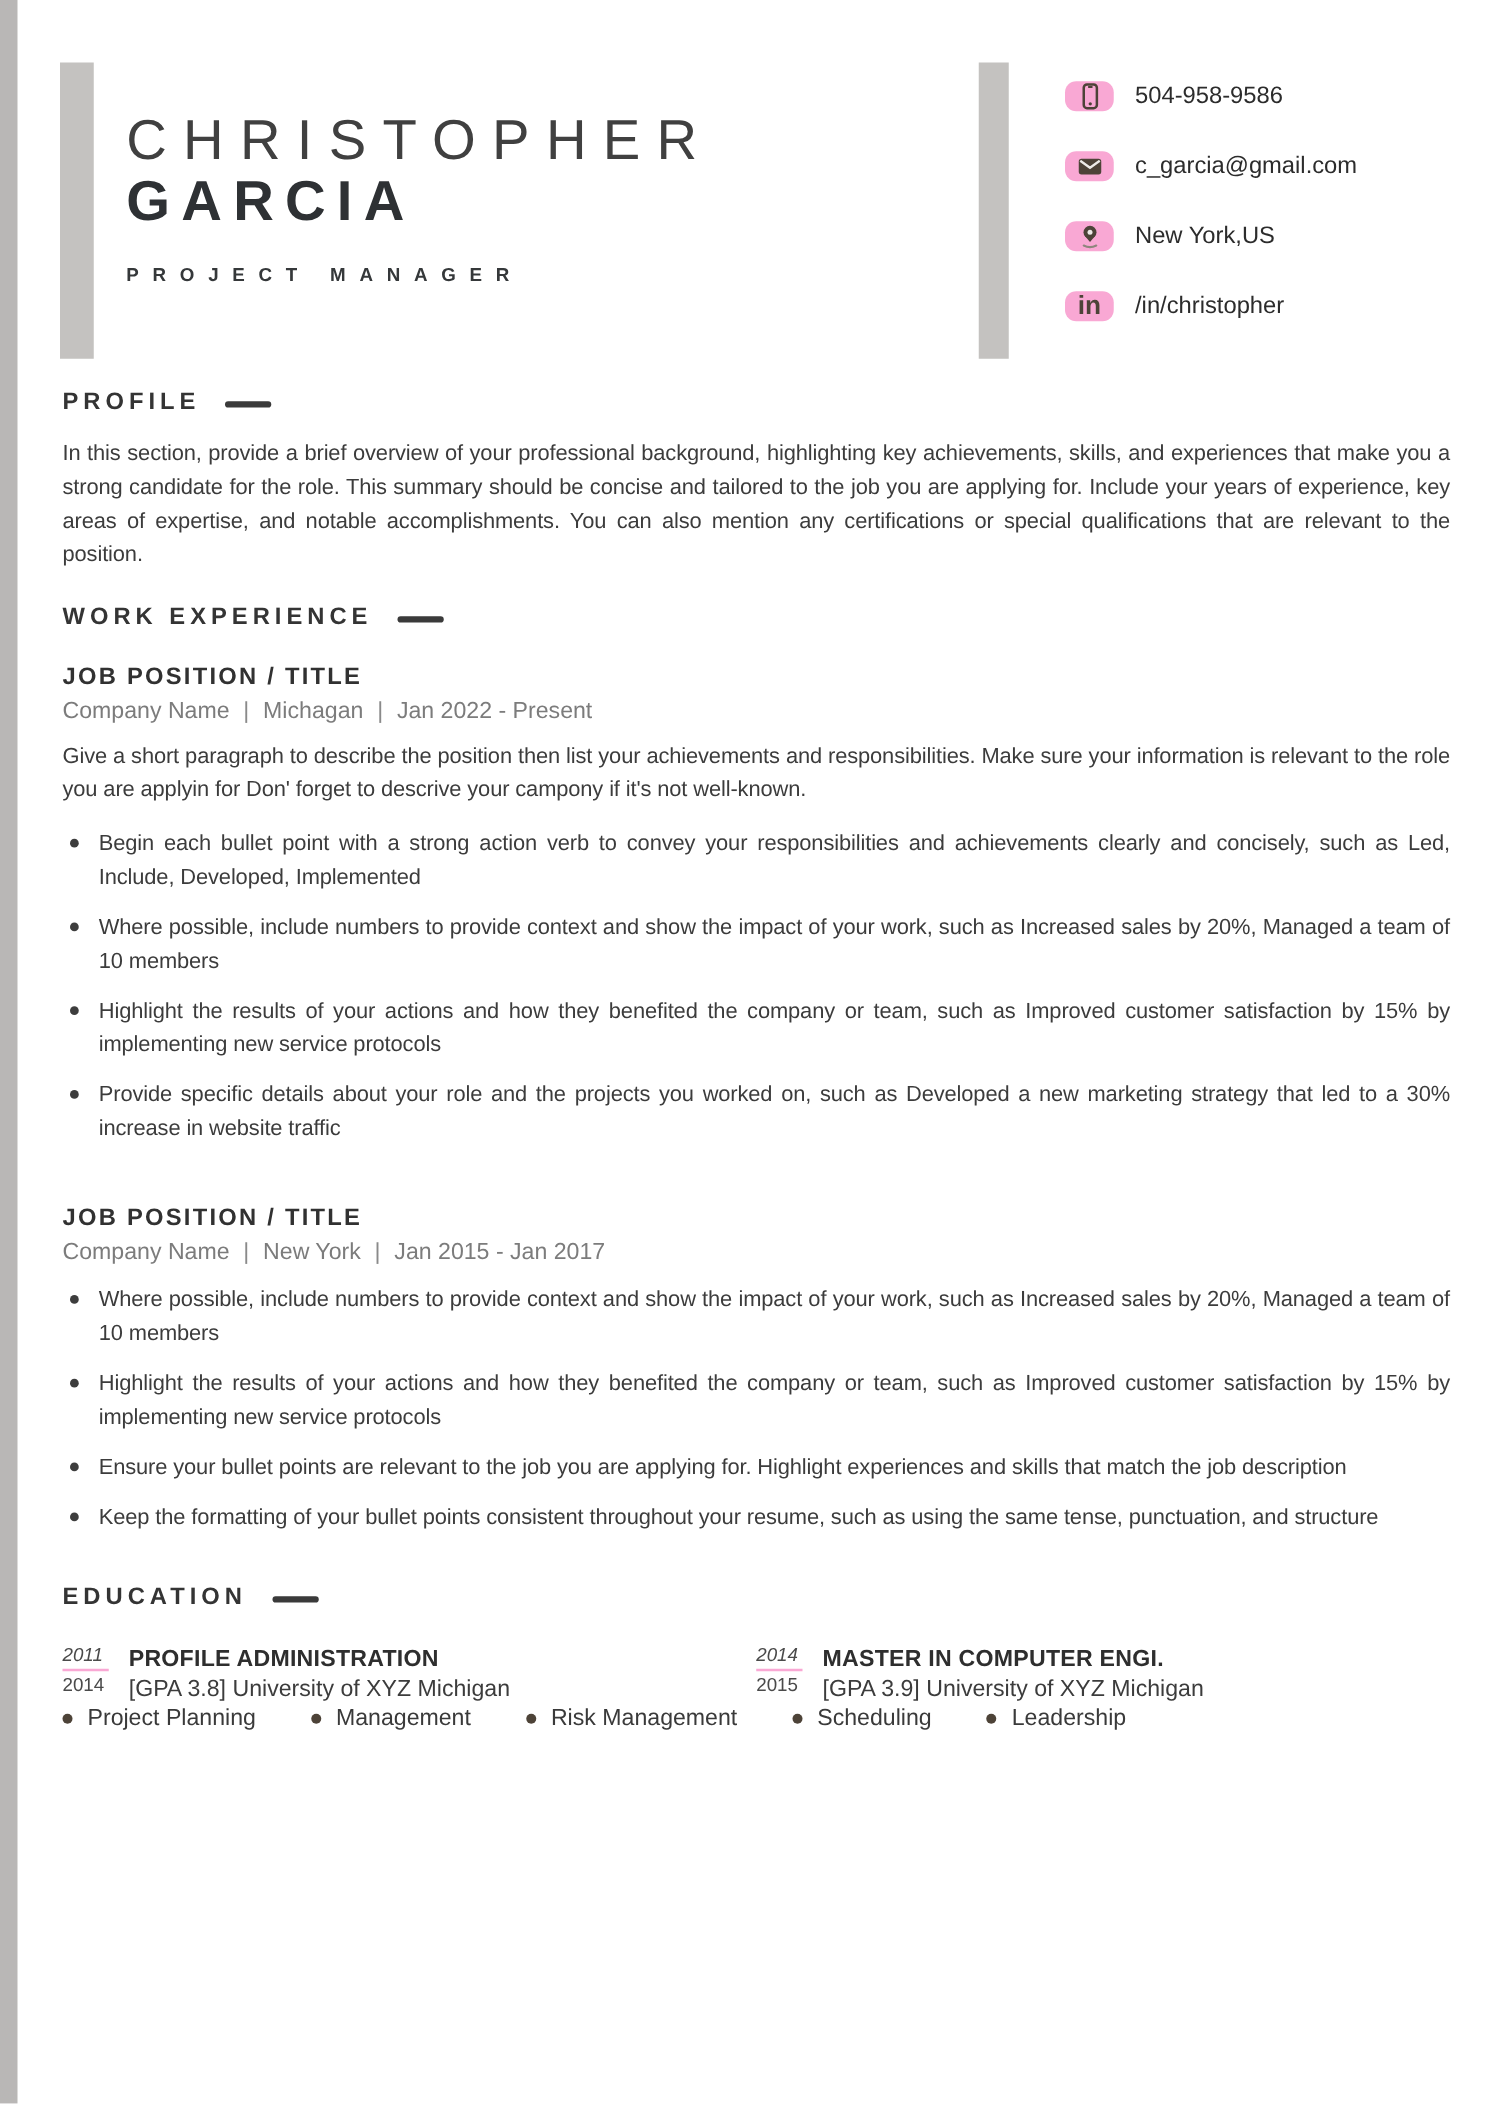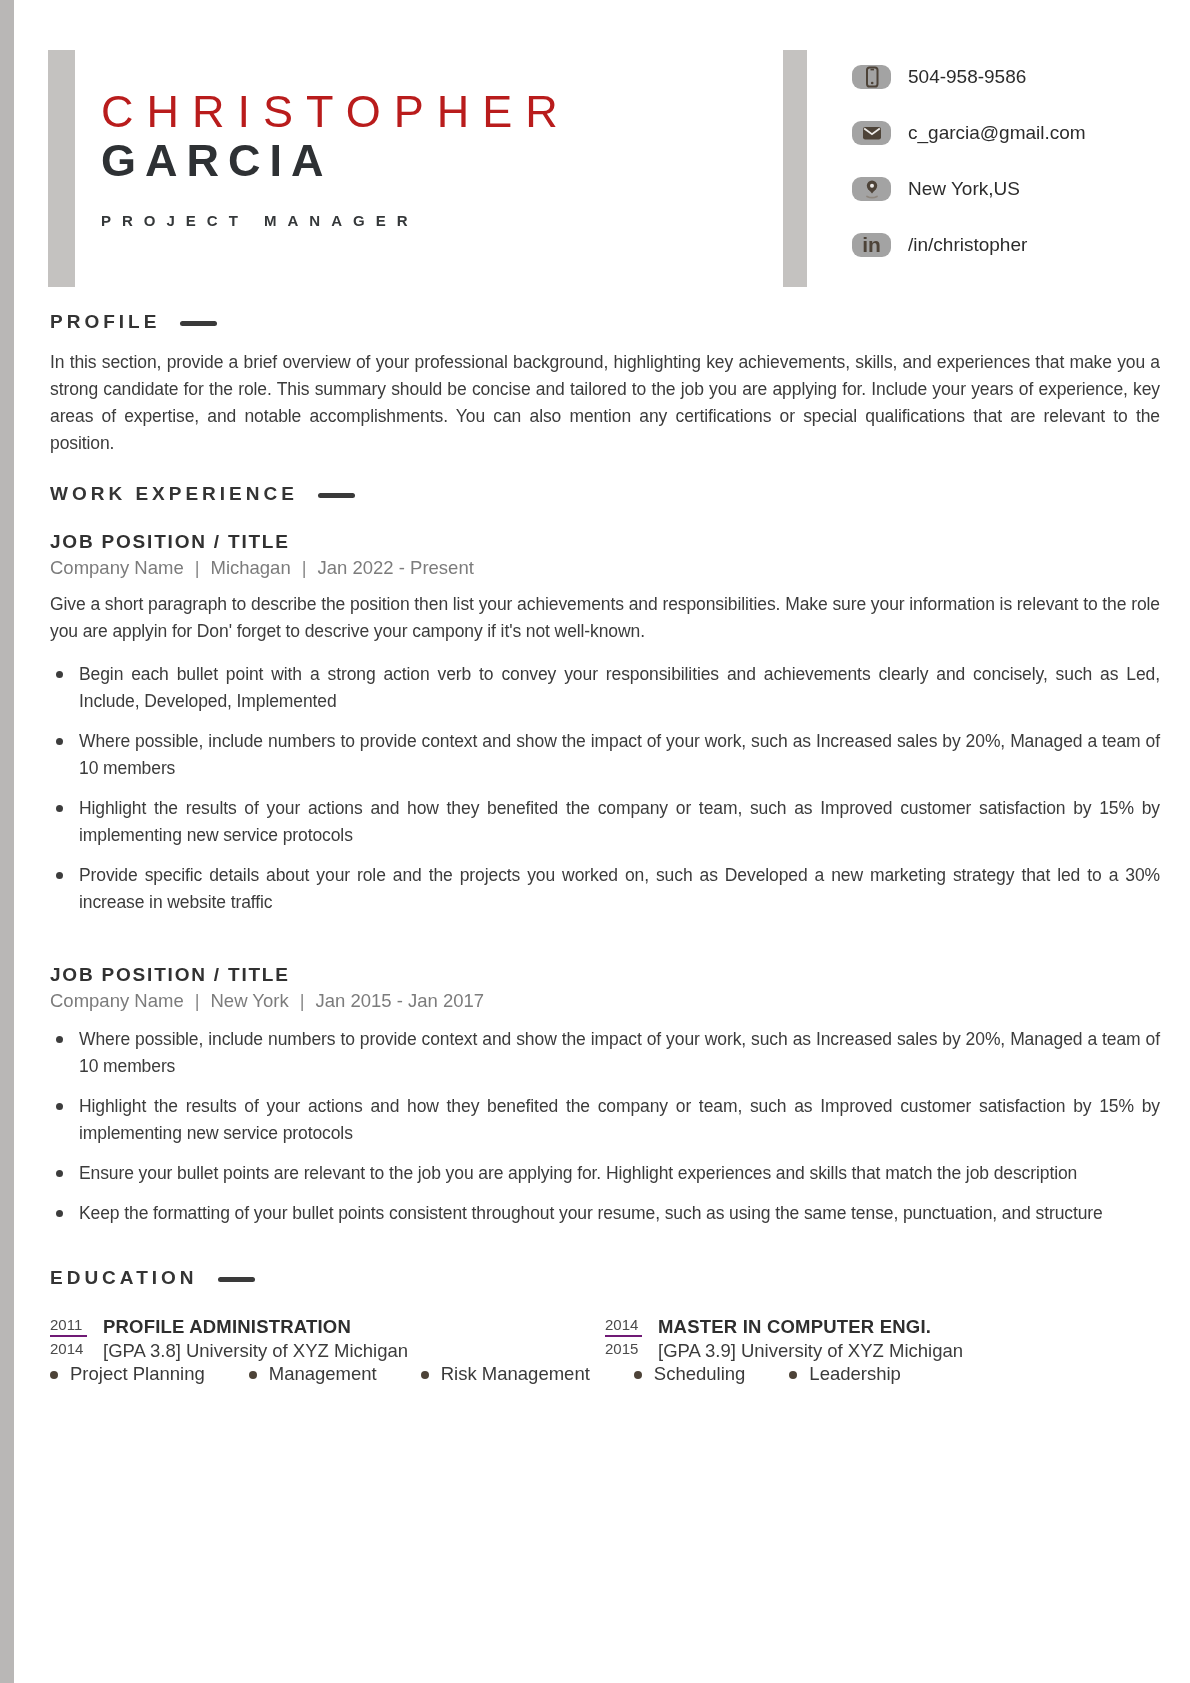--- a/index.html
+++ b/index.html
@@ -22,37 +22,37 @@
 
   
   .header { position: relative; height: 287px; }
   .vbar { position: absolute; top: 50px; height: 237px; background: #c4c2c0; }
   .name-bar { left: 48px; width: 27px; }
   .contact-bar { left: 783px; width: 24px; }
 
   .name-text { position: absolute; left: 101px; top: 88px; }
   .first-name {
     font-size: 45px; letter-spacing: 13px; font-weight: normal;
-    color: #b91c1c; line-height: 48px; white-space: nowrap;
+    color: #404040; line-height: 48px; white-space: nowrap;
   }
   .last-name {
     font-size: 45px; letter-spacing: 9px; font-weight: bold;
     color: #2e3134; line-height: 50px; white-space: nowrap;
   }
   .job-title {
     margin-top: 26px;
     font-size: 15px; letter-spacing: 11px; font-weight: bold;
     color: #35383a; white-space: nowrap;
   }
 
   .contact-list { position: absolute; left: 840px; top: 57px; list-style: none; }
   .contact-row { display: flex; align-items: center; margin-bottom: 17px; height: 39px; padding-left: 12px; }
   .icon-box {
     width: 39px; height: 24px; border-radius: 9px;
-    background: #a3a3a3; display: flex; align-items: center; justify-content: center;
+    background: #f9a8d4; display: flex; align-items: center; justify-content: center;
     flex: 0 0 auto;
   }
   .icon-box svg { display: block; }
   .in-glyph { font-weight: bold; font-size: 21px; color: #4d4338; line-height: 1; }
   .contact-value { margin-left: 17px; font-size: 19px; color: #2c2c2c; }
 
   
   .content { padding: 0 30px 0 50px; }
 
   h2.section-heading {
@@ -85,21 +85,21 @@
   .bullet-dot {
     flex: 0 0 auto; width: 7px; height: 7px; border-radius: 50%;
     background: #3d3d3d; margin: 10px 16px 0 6px;
   }
   .bullet-text { flex: 1 1 auto; }
 
   .education-section h2 { margin: 40px 0 26px; }
   .edu-columns { display: flex; }
   .edu-entry { display: flex; width: 50%; align-items: flex-start; }
   .edu-years { flex: 0 0 auto; margin-right: 16px; font-size: 15px; color: #4a4a4a; text-align: left; }
-  .edu-year-start { display: block; border-bottom: 2px solid #701a75; padding: 1px 2px 2px 0; min-width: 37px; }
+  .edu-year-start { display: block; border-bottom: 2px solid #f9a8d4; padding: 1px 2px 2px 0; min-width: 37px; font-style: italic; }
   .edu-year-end { display: block; padding-top: 3px; }
   .edu-degree { font-size: 18.5px; font-weight: bold; color: #2e2e2e; line-height: 23px; letter-spacing: 0.2px; }
   .edu-details { font-size: 18.5px; color: #3c3c3c; line-height: 25px; }
 
   .skills-section h2 { margin: 32px 0 26px; }
   .skills-row { display: flex; list-style: none; }
   .skill-item { display: flex; align-items: center; margin-right: 44px; }
   .skill-dot {
     width: 8px; height: 8px; border-radius: 50%;
     background: #4d4338; margin-right: 12px; margin-top: 2px;

